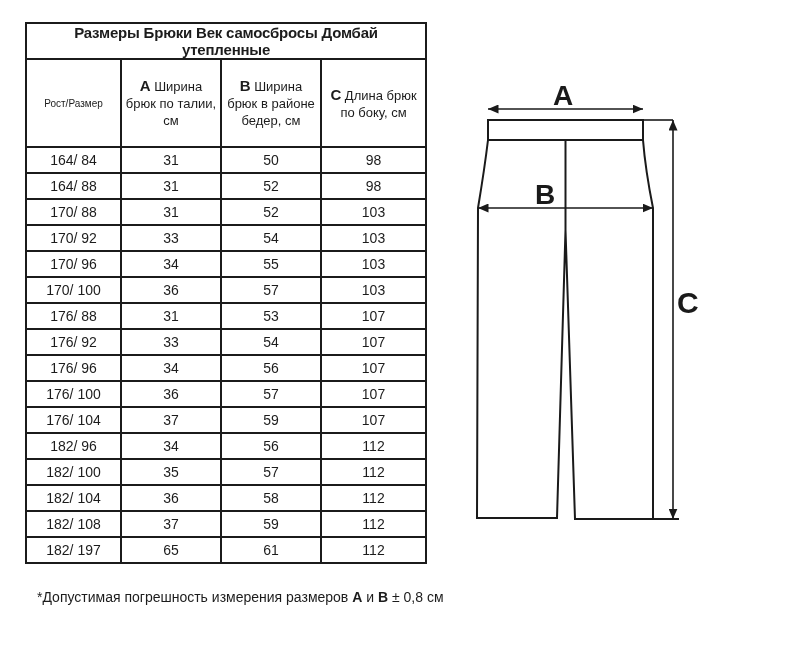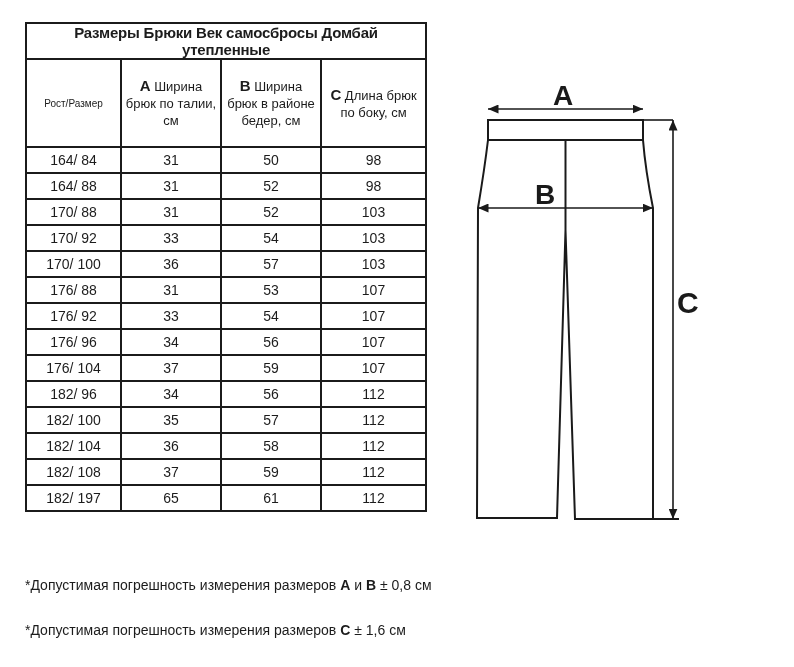--- a/index.html
+++ b/index.html
@@ -71,21 +71,21 @@
   .diagram text {
     font-family: "Liberation Sans", "DejaVu Sans", sans-serif;
     font-weight: 600;
     fill: #1a1a1a;
   }
 
   
   .footnote {
     position: absolute;
     left: 25px;
-    margin: 0;
+    margin: 12px;
     font-size: 14px;
     color: #1c1c1c;
     white-space: nowrap;
   }
   .footnote.fn-ab { top: 577px; }
   .footnote.fn-c  { top: 622px; }
   .footnote b { font-weight: bold; }
 </style>
 </head>
 <body>
@@ -129,20 +129,26 @@
           <td class="data-cell">52</td>
           <td class="data-cell">103</td>
         </tr>
         <tr>
           <td class="data-cell">170/ 92</td>
           <td class="data-cell">33</td>
           <td class="data-cell">54</td>
           <td class="data-cell">103</td>
         </tr>
         <tr>
+          <td class="data-cell">170/ 96</td>
+          <td class="data-cell">34</td>
+          <td class="data-cell">55</td>
+          <td class="data-cell">103</td>
+        </tr>
+        <tr>
           <td class="data-cell">170/ 100</td>
           <td class="data-cell">36</td>
           <td class="data-cell">57</td>
           <td class="data-cell">103</td>
         </tr>
         <tr>
           <td class="data-cell">176/ 88</td>
           <td class="data-cell">31</td>
           <td class="data-cell">53</td>
           <td class="data-cell">107</td>
@@ -150,20 +156,26 @@
         <tr>
           <td class="data-cell">176/ 92</td>
           <td class="data-cell">33</td>
           <td class="data-cell">54</td>
           <td class="data-cell">107</td>
         </tr>
         <tr>
           <td class="data-cell">176/ 96</td>
           <td class="data-cell">34</td>
           <td class="data-cell">56</td>
+          <td class="data-cell">107</td>
+        </tr>
+        <tr>
+          <td class="data-cell">176/ 100</td>
+          <td class="data-cell">36</td>
+          <td class="data-cell">57</td>
           <td class="data-cell">107</td>
         </tr>
         <tr>
           <td class="data-cell">176/ 104</td>
           <td class="data-cell">37</td>
           <td class="data-cell">59</td>
           <td class="data-cell">107</td>
         </tr>
         <tr>
           <td class="data-cell">182/ 96</td>
@@ -221,15 +233,14 @@
 
     <line class="dim" x1="218" y1="50" x2="218" y2="449" marker-start="url(#arr)" marker-end="url(#arr)"></line>
 
     <text x="108" y="35" font-size="28" text-anchor="middle">A</text>
     <text x="90" y="134" font-size="28" text-anchor="middle">B</text>
     <text x="222" y="243" font-size="30" text-anchor="start">C</text>
   </svg>
 
   <p class="footnote fn-ab"><span>*</span><span>Допустимая погрешность измерения размеров</span> <b>A</b> <span>и</span> <b>B</b> <span>± 0,8 см</span></p>
 
-  <p class="footnote fn-c"><span>*</span><span>Допустимая погрешность измерения размеров</span> <b>C</b> <span>± 1,6 см</span></p>
 
 </div>
 
 </body></html>

